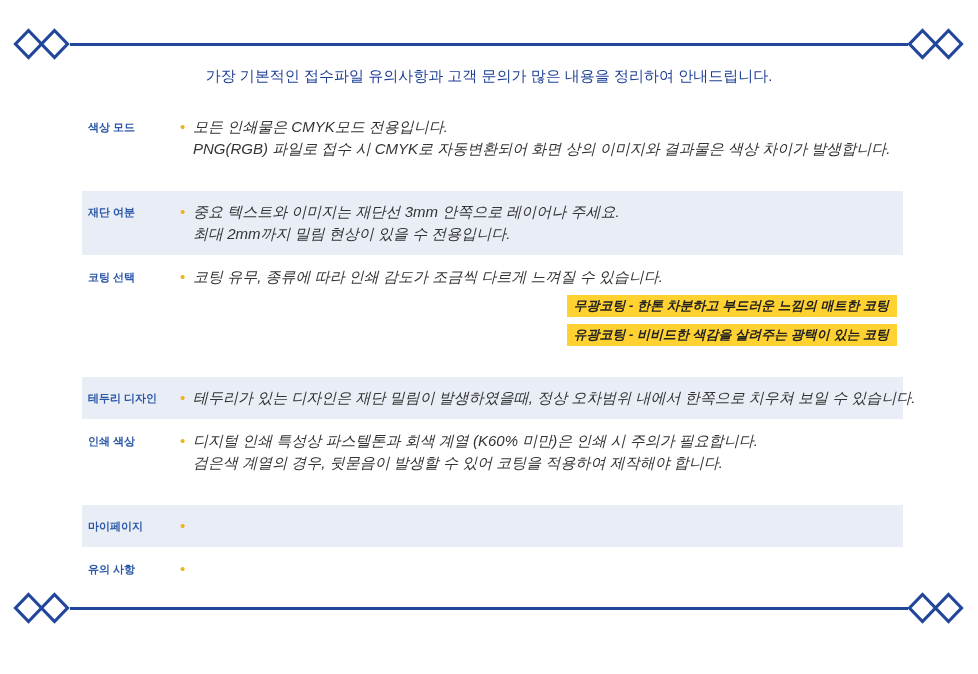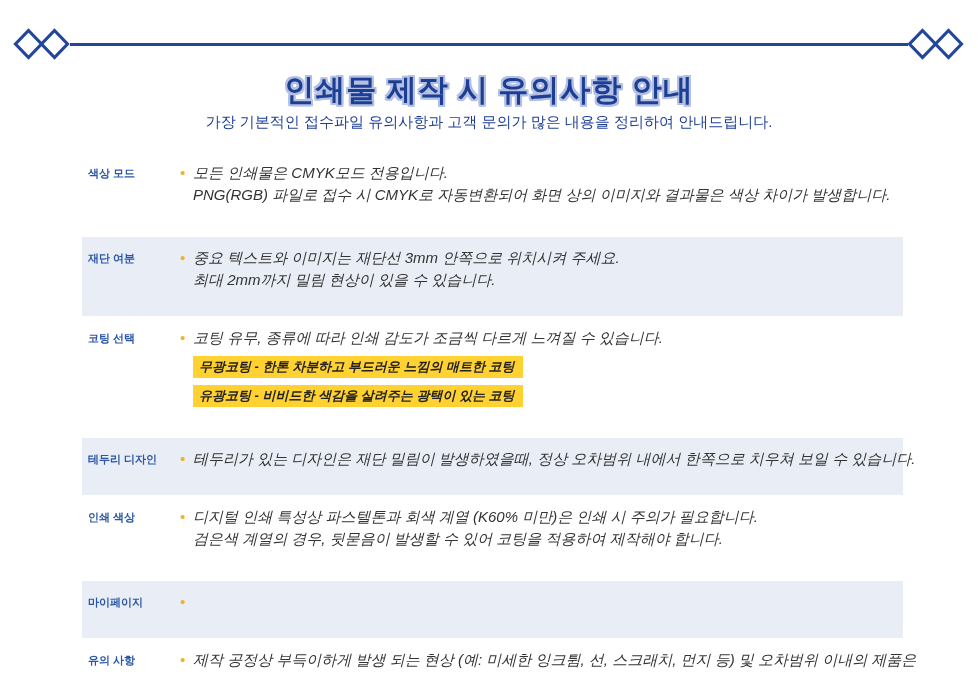--- a/index.html
+++ b/index.html
@@ -37,36 +37,36 @@
     color:var(--subtitle-blue,#1e3f96);
   }
 
   
   .sections { margin-top:29px; }
   .row {
     display:flex; align-items:flex-start;
     margin:0 75px 8px 82px; padding:3px 6px;
   }
   .row.banded {
-    background:var(--band-bg,#e9edf6); padding-top:10px; padding-bottom:25px;margin-top:28px;
+    background:var(--band-bg,#e9edf6); padding-top:10px; padding-bottom:10px;margin-top:28px;
   }
   .row .label {
     flex:0 0 92px; font-size:11px; font-weight:bold;
     color:var(--label-blue,#2a56a7); line-height:22px; white-space:nowrap;
   }
   .row .bullet {
     flex:0 0 13px; color:var(--bullet-gold,#edb41f);
     font-size:15px; line-height:22px; text-align:left;
   }
   .row .lines { flex:1 1 auto; min-width:0;font-style:italic; }
   .line {
     font-size:15px; color:var(--text-color,#333333);
     line-height:22px; white-space:nowrap;
   }
-  .hl-wrap { margin-top:6px; line-height:22px; white-space:nowrap; }
+  .hl-wrap { margin-top:6px; line-height:22px; white-space:nowrap;text-align:right; }
   .highlight {
     display:inline-block; background:var(--highlight-yellow,#ffd231);
     color:#222222; font-size:13px; font-weight:bold;
     padding:2px 8px 3px 6px; line-height:17px;
   }
 </style>
 </head>
 <body>
 
 <div class="page">
@@ -80,39 +80,38 @@
     </span>
     <span class="divider-line"></span>
     <span class="diamonds">
       <svg width="58" height="34" viewBox="0 0 58 34">
         <polygon points="15.5,3.5 28.5,17 15.5,30.5 2.5,17" fill="#ffffff" stroke="#21469b" stroke-width="3.2"></polygon>
         <polygon points="41.5,3.5 54.5,17 41.5,30.5 28.5,17" fill="#ffffff" stroke="#21469b" stroke-width="3.2"></polygon>
       </svg>
     </span>
   </div>
 
-  <div class="title">인쇄물 제작 시 유의사항 안내</div>
   <div class="subtitle">가장 기본적인 접수파일 유의사항과 고객 문의가 많은 내용을 정리하여 안내드립니다.</div>
 
   <div class="sections">
   <div class="row">
     <div class="label">색상 모드</div>
     <div class="bullet">•</div>
     <div class="lines">
           <div class="line">모든 인쇄물은 CMYK모드 전용입니다.</div>
           <div class="line">PNG(RGB) 파일로 접수 시 CMYK로 자동변환되어 화면 상의 이미지와 결과물은 색상 차이가 발생합니다.</div>
         </div>
   </div>
 
   <div class="row banded">
     <div class="label">재단 여분</div>
     <div class="bullet">•</div>
     <div class="lines">
-          <div class="line">중요 텍스트와 이미지는 재단선 3mm 안쪽으로 위치시켜 주세요.</div>
-          <div class="line">최대 2mm까지 밀림 현상이 있을 수 있습니다.</div>
+          <div class="line">중요 텍스트와 이미지는 재단선 3mm 안쪽으로 레이어나 주세요.</div>
+          <div class="line">최대 2mm까지 밀림 현상이 있을 수 전용입니다.</div>
         </div>
   </div>
 
   <div class="row">
     <div class="label">코팅 선택</div>
     <div class="bullet">•</div>
     <div class="lines">
           <div class="line">코팅 유무, 종류에 따라 인쇄 감도가 조금씩 다르게 느껴질 수 있습니다.</div>
           <div class="hl-wrap"><span class="highlight">무광코팅 - 한톤 차분하고 부드러운 느낌의 매트한 코팅</span></div>
           <div class="hl-wrap"><span class="highlight">유광코팅 - 비비드한 색감을 살려주는 광택이 있는 코팅</span></div>
@@ -137,24 +136,20 @@
   </div>
 
   <div class="row banded">
     <div class="label">마이페이지</div>
     <div class="bullet">•</div>
   </div>
 
   <div class="row">
     <div class="label">유의 사항</div>
     <div class="bullet">•</div>
-    <div class="lines">
-          <div class="line">제작 공정상 부득이하게 발생 되는 현상 (예: 미세한 잉크튐, 선, 스크래치, 먼지 등) 및 오차범위 이내의 제품은</div>
-          <div class="line">재제작 사유에 해당 되지 않습니다.</div>
-        </div>
   </div>
 </div>
 
   <div class="divider-row bottom">
     <span class="diamonds">
       <svg width="58" height="34" viewBox="0 0 58 34">
         <polygon points="15.5,3.5 28.5,17 15.5,30.5 2.5,17" fill="#ffffff" stroke="#21469b" stroke-width="3.2"></polygon>
         <polygon points="41.5,3.5 54.5,17 41.5,30.5 28.5,17" fill="#ffffff" stroke="#21469b" stroke-width="3.2"></polygon>
       </svg>
     </span>

